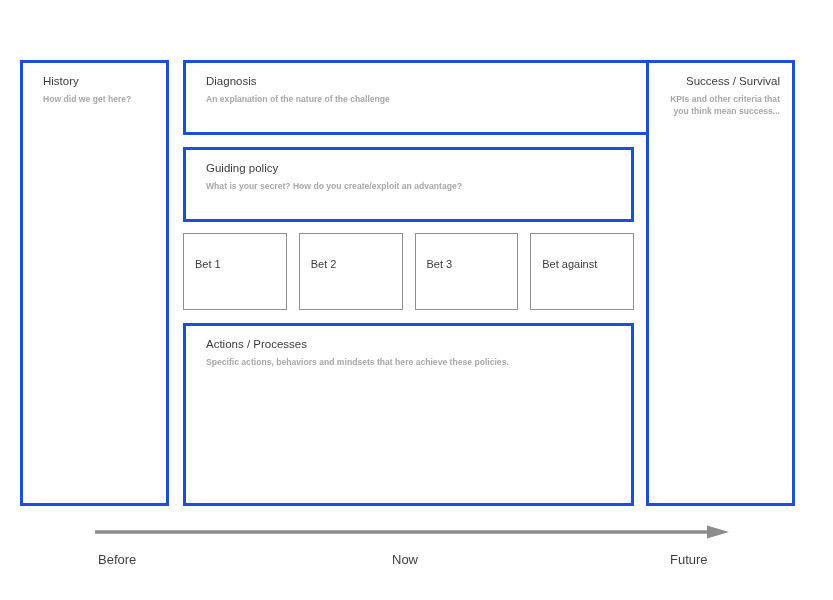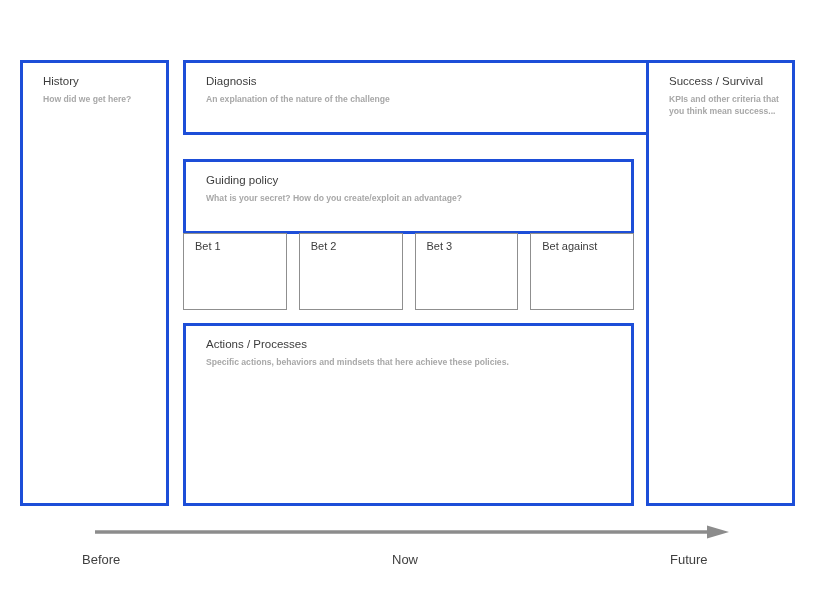--- a/index.html
+++ b/index.html
@@ -66,40 +66,40 @@
     color: #a8a8a8;
     line-height: 12px;
     margin: 0;
     max-width: 100%;
     font-weight: bold;
   }
 
   
   #panel-history     { left: 20px;  top: 60px;  width: 149px; height: 446px; }
   #panel-diagnosis   { left: 183px; top: 60px;  width: 543px; height: 75px;  }
-  #panel-guiding     { left: 183px; top: 147px; width: 451px; height: 75px; margin-top: 12px;  }
+  #panel-guiding     { left: 183px; top: 147px; width: 451px; height: 75px;  }
   #panel-actions     { left: 183px; top: 323px; width: 451px; height: 183px; }
-  #panel-success     { left: 646px; top: 60px;  width: 149px; height: 446px; }
+  #panel-success     { left: 646px; top: 60px;  width: 149px; height: 446px; text-align: right; }
 
   
   .bets-row {
     position: absolute;
     left: 183px;
     top: 233px;
     width: 451px;
     height: 77px;
     display: flex;
     gap: 12px;
   }
   .bet-box {
     flex: 1 1 0;
     border: 1px solid #8f8f8f;
     background: #ffffff;
     box-sizing: border-box;
-    padding: 2px 0 0 11px;
+    padding: 20px 0 0 11px;
   }
   .bet-label {
     font-size: 11px;
     color: #3c3c3c;
     line-height: 14px;
     white-space: nowrap;
   }
 
   
   .timeline {
@@ -118,21 +118,21 @@
     width: 793px;
     height: 24px;
   }
   .tl-label {
     position: absolute;
     font-size: 13px;
     color: #3f3f3f;
     line-height: 20px;
     white-space: nowrap;
   }
-  #tl-before { left: 62px; }
+  #tl-before { left: 78px; }
   #tl-now    { left: 372px; }
   #tl-future { left: 650px; }
 </style>
 </head>
 <body>
 
 <div class="canvas">
 
 
   <div class="panel" id="panel-history">

